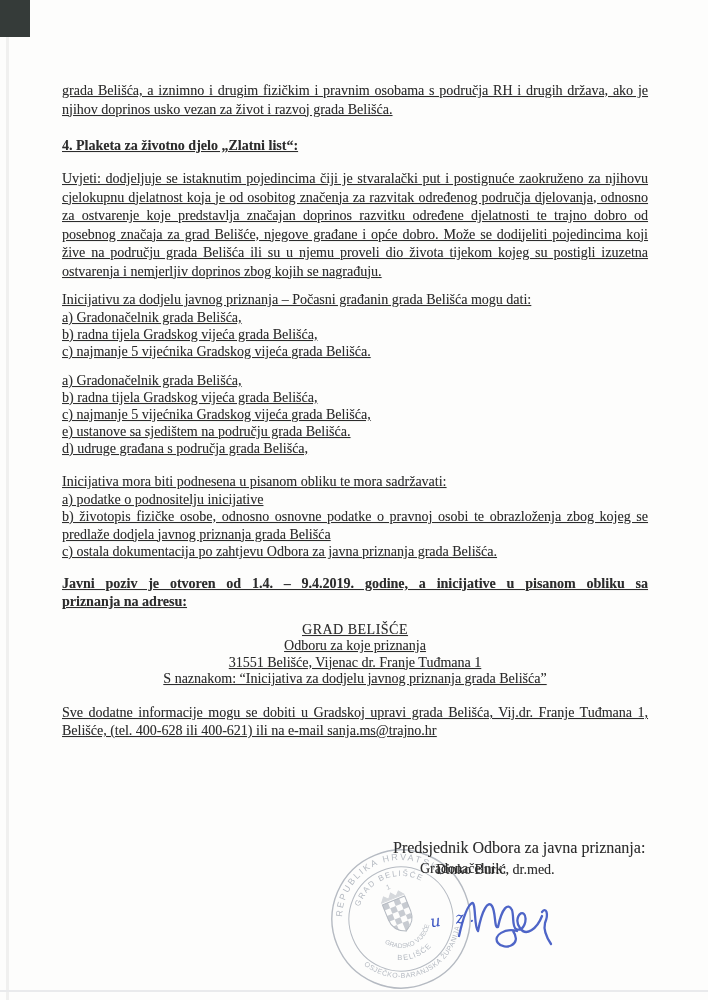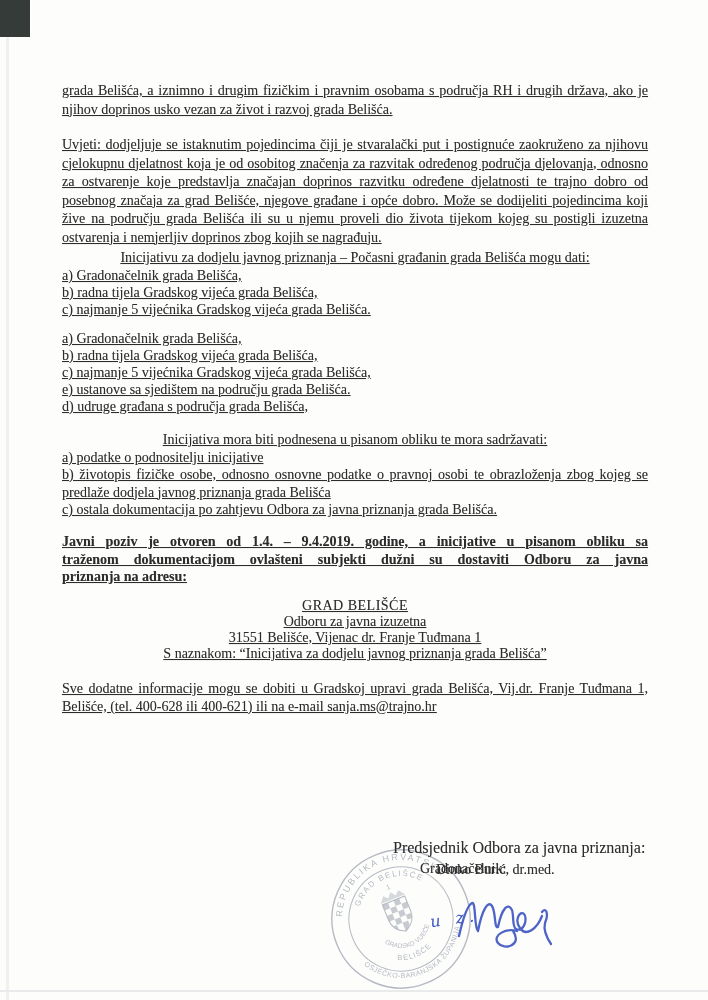--- a/index.html
+++ b/index.html
@@ -12,29 +12,29 @@
     overflow:hidden;
     text-shadow:0.2px 0.2px 0.4px rgba(70,70,70,0.35);
   }
   .content{
     position:absolute;left:62px;top:0;width:586px;padding-top:82px;
     font-size:14px;
     text-decoration:underline;
   }
   .p-body{text-align:justify;line-height:18.5px;margin:0;}
   .heading{font-weight:bold;line-height:19px;margin:0;}
-  .list-intro{line-height:18px;margin:0;text-align:center;}
+  .list-intro{line-height:18px;margin:0;}
   .list-line{line-height:17px;margin:0;}
   .just-wrap{text-align:justify;line-height:16.5px;margin:0;}
   .bold-line{font-weight:bold;line-height:17.5px;margin:0;}
   .bold-just{text-align:justify;text-align-last:justify;}
   .center-line{text-align:center;line-height:16.3px;margin:0;}
   .caps{letter-spacing:0.5px;}
   .email{text-decoration:underline;}
-  .mb17{margin-bottom:17px;} .mb15{margin-bottom:15px;} .mb2{margin-bottom:2px;}
+  .mb17{margin-bottom:17px;} .mb15{margin-bottom:15px;} .mb2{margin-bottom:10px;}
   .mb12{margin-bottom:12px;} .mb16{margin-bottom:16px;}
   .sig-role{position:absolute;left:393px;top:839px;font-size:16px;line-height:18px;}
   .sig-title{position:absolute;left:420px;top:860px;font-size:14px;line-height:18px;}
   .sig-name{position:absolute;left:436px;top:861px;font-size:14px;line-height:18px;font-family:Liberation Serif, serif;}
   .sig-note{
     position:absolute;left:430px;top:909px;
     font-family:"DejaVu Serif", serif;font-style:italic;
     font-size:16px;color:var(--signature,#3c55c2);
     letter-spacing:5px;transform:rotate(-8deg);text-shadow:none;
   }
@@ -51,20 +51,21 @@
 <div class="page">
 
   <div class="scan-corner"></div>
   <div class="scan-left-line"></div>
   <div class="scan-bottom-line"></div>
 
   <div class="content">
 
     <p class="p-body mb17">grada Belišća, a iznimno i drugim fizičkim i pravnim osobama s područja RH i drugih država, ako je njihov doprinos usko vezan za život i razvoj grada Belišća.</p>
 
+    <p class="heading mb15">4. Plaketa za životno djelo „Zlatni list“:</p>
 
     <p class="p-body mb2">Uvjeti: dodjeljuje se istaknutim pojedincima čiji je stvaralački put i postignuće zaokruženo za njihovu cjelokupnu djelatnost koja je od osobitog značenja za razvitak određenog područja djelovanja, odnosno za ostvarenje koje predstavlja značajan doprinos razvitku određene djelatnosti te trajno dobro od posebnog značaja za grad Belišće, njegove građane i opće dobro. Može se dodijeliti pojedincima koji žive na području grada Belišća ili su u njemu proveli dio života tijekom kojeg su postigli izuzetna ostvarenja i nemjerljiv doprinos zbog kojih se nagrađuju.</p>
 
     <div class="mb12">
       <p class="list-intro">Inicijativu za dodjelu javnog priznanja – Počasni građanin grada Belišća mogu dati:</p>
       <p class="list-line">a) Gradonačelnik grada Belišća,</p>
       <p class="list-line">b) radna tijela Gradskog vijeća grada Belišća,</p>
       <p class="list-line">c) najmanje 5 vijećnika Gradskog vijeća grada Belišća.</p>
     </div>
 
@@ -78,27 +79,26 @@
 
     <div class="mb15">
       <p class="list-intro">Inicijativa mora biti podnesena u pisanom obliku te mora sadržavati:</p>
       <p class="list-line">a) podatke o podnositelju inicijative</p>
       <p class="just-wrap" style="line-height:17.5px">b) životopis fizičke osobe, odnosno osnovne podatke o pravnoj osobi te obrazloženja zbog kojeg se predlaže dodjela javnog priznanja grada Belišća</p>
       <p class="list-line">c) ostala dokumentacija po zahtjevu Odbora za javna priznanja grada Belišća.</p>
     </div>
 
     <div class="mb12">
       <p class="bold-line bold-just">Javni poziv je otvoren od 1.4. – 9.4.2019. godine, a inicijative u pisanom obliku sa</p>
-      <p class="bold-line bold-just">traženom dokumentacijom ovlašteni subjekti dužni su dostaviti Odboru za javna</p>
       <p class="bold-line">priznanja na adresu:</p>
     </div>
 
     <div class="mb17">
       <p class="center-line caps">GRAD BELIŠĆE</p>
-      <p class="center-line">Odboru za javna izuzetna</p>
+      <p class="center-line">Odboru za koje priznanja</p>
       <p class="center-line">31551 Belišće, Vijenac dr. Franje Tuđmana 1</p>
       <p class="center-line">S naznakom: “Inicijativa za dodjelu javnog priznanja grada Belišća”</p>
     </div>
 
     <p class="p-body" style="line-height:18px"><span>Sve dodatne informacije mogu se dobiti u Gradskoj upravi grada Belišća, Vij.dr. Franje Tuđmana 1, Belišće, (tel. 400-628 ili 400-621) ili na e-mail </span><span class="email">sanja.ms@trajno.hr</span></p>
 
   </div>
 
   <svg class="stamp" viewBox="0 0 144 144" aria-hidden="true">
     <g transform="rotate(-22 72 72)">

